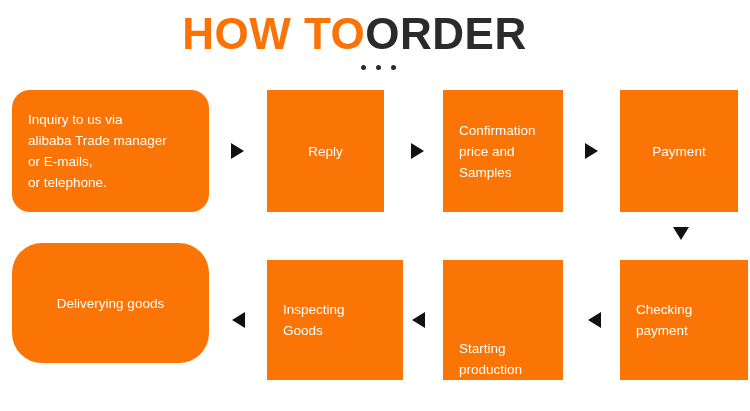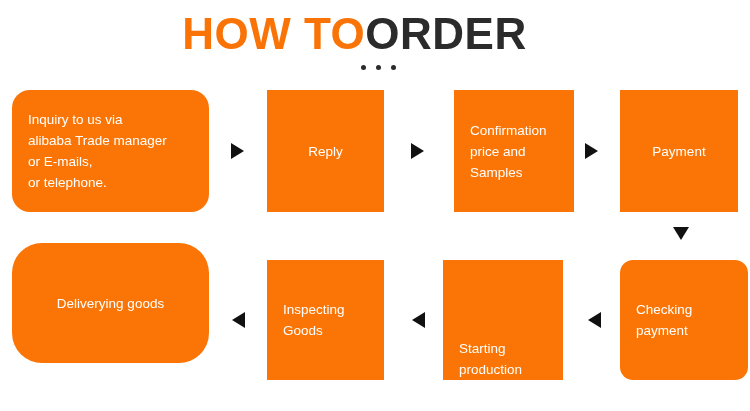--- a/index.html
+++ b/index.html
@@ -82,28 +82,28 @@
   .box.align-center {
     justify-content: center;
   }
   .box.align-center .box-label {
     text-align: center;
   }
 
   
   #box-inquiry       { left: 12px;  top: 90px;  width: 197px; height: 122px; border-radius: 18px; }
   #box-reply         { left: 267px; top: 90px;  width: 117px; height: 122px; }
-  #box-confirmation  { left: 443px; top: 90px;  width: 120px; height: 122px; margin-left: 11px; }
+  #box-confirmation  { left: 443px; top: 90px;  width: 120px; height: 122px; }
   #box-payment       { left: 620px; top: 90px;  width: 118px; height: 122px; }
 
   
   #box-delivering    { left: 12px;  top: 243px; width: 197px; height: 120px; border-radius: 30px; }
-  #box-inspecting    { left: 267px; top: 260px; width: 117px; height: 120px; }
+  #box-inspecting    { left: 267px; top: 260px; width: 136px; height: 120px; }
   #box-starting      { left: 443px; top: 260px; width: 120px; height: 120px; align-items: flex-end; }
-  #box-checking      { left: 620px; top: 260px; width: 128px; height: 120px; border-radius: 13px; }
+  #box-checking      { left: 620px; top: 260px; width: 128px; height: 120px; }
 
   
   .arrow {
     position: absolute;
     width: 0;
     height: 0;
   }
   .arrow-right {
     border-top: 8px solid transparent;
     border-bottom: 8px solid transparent;

